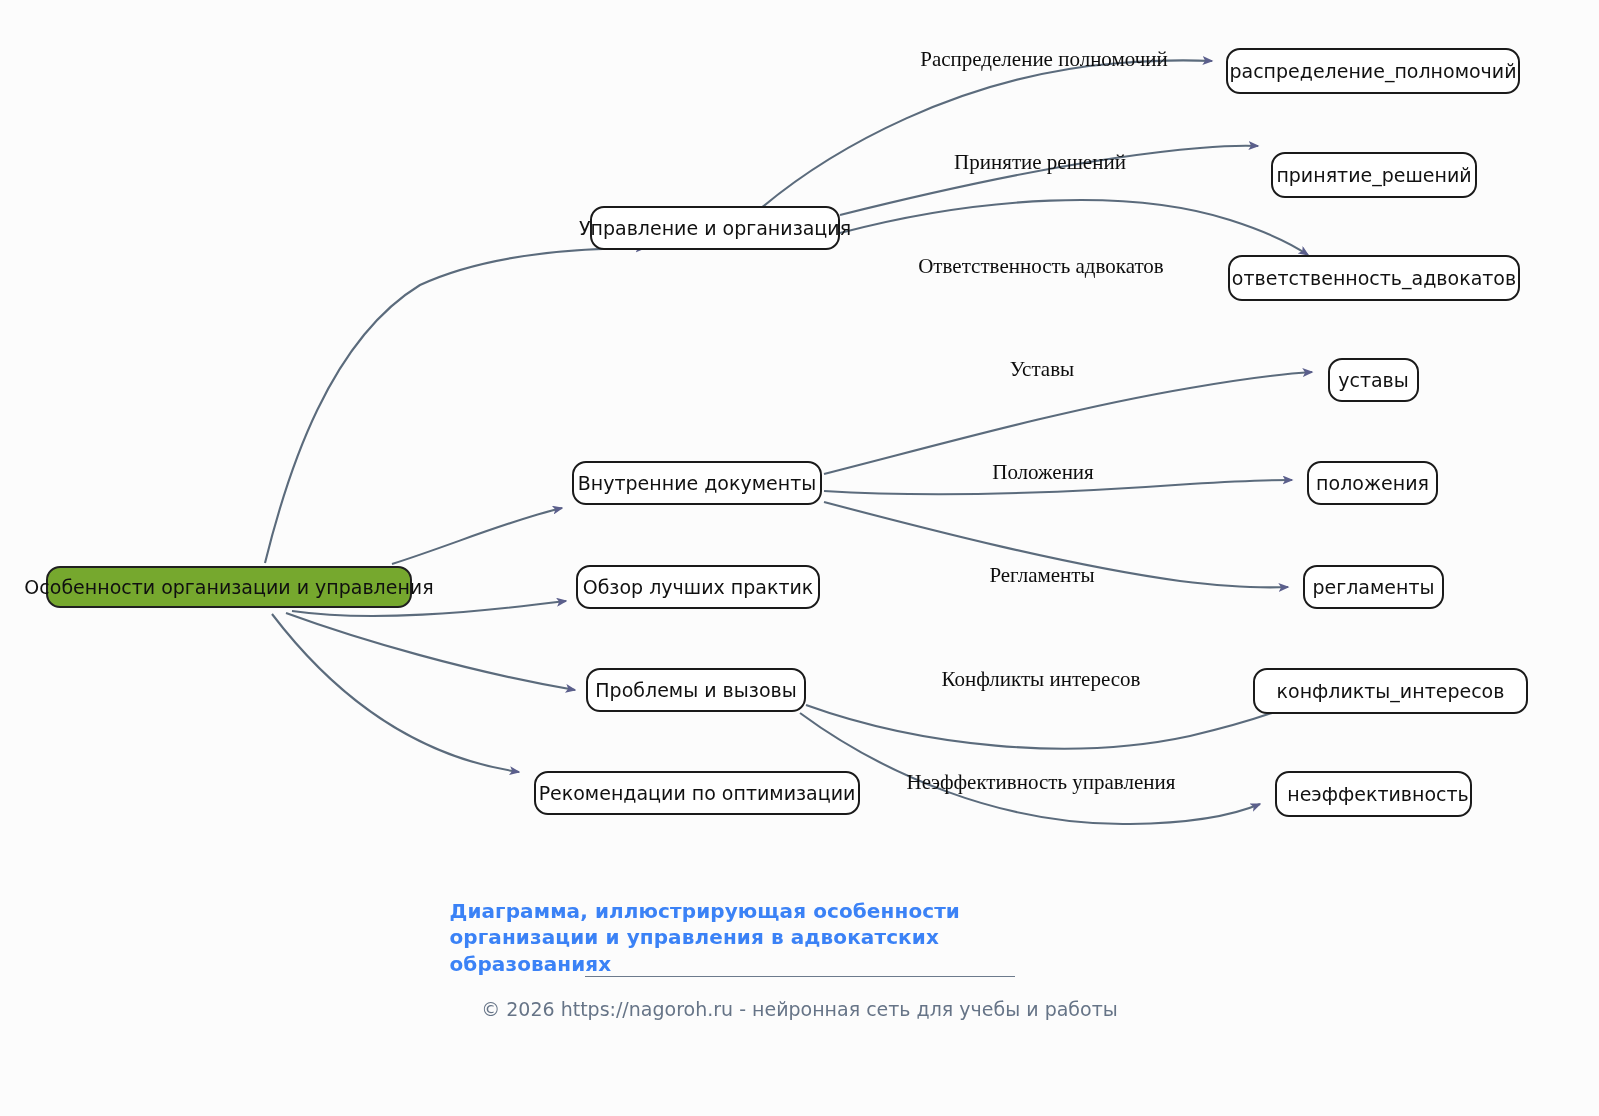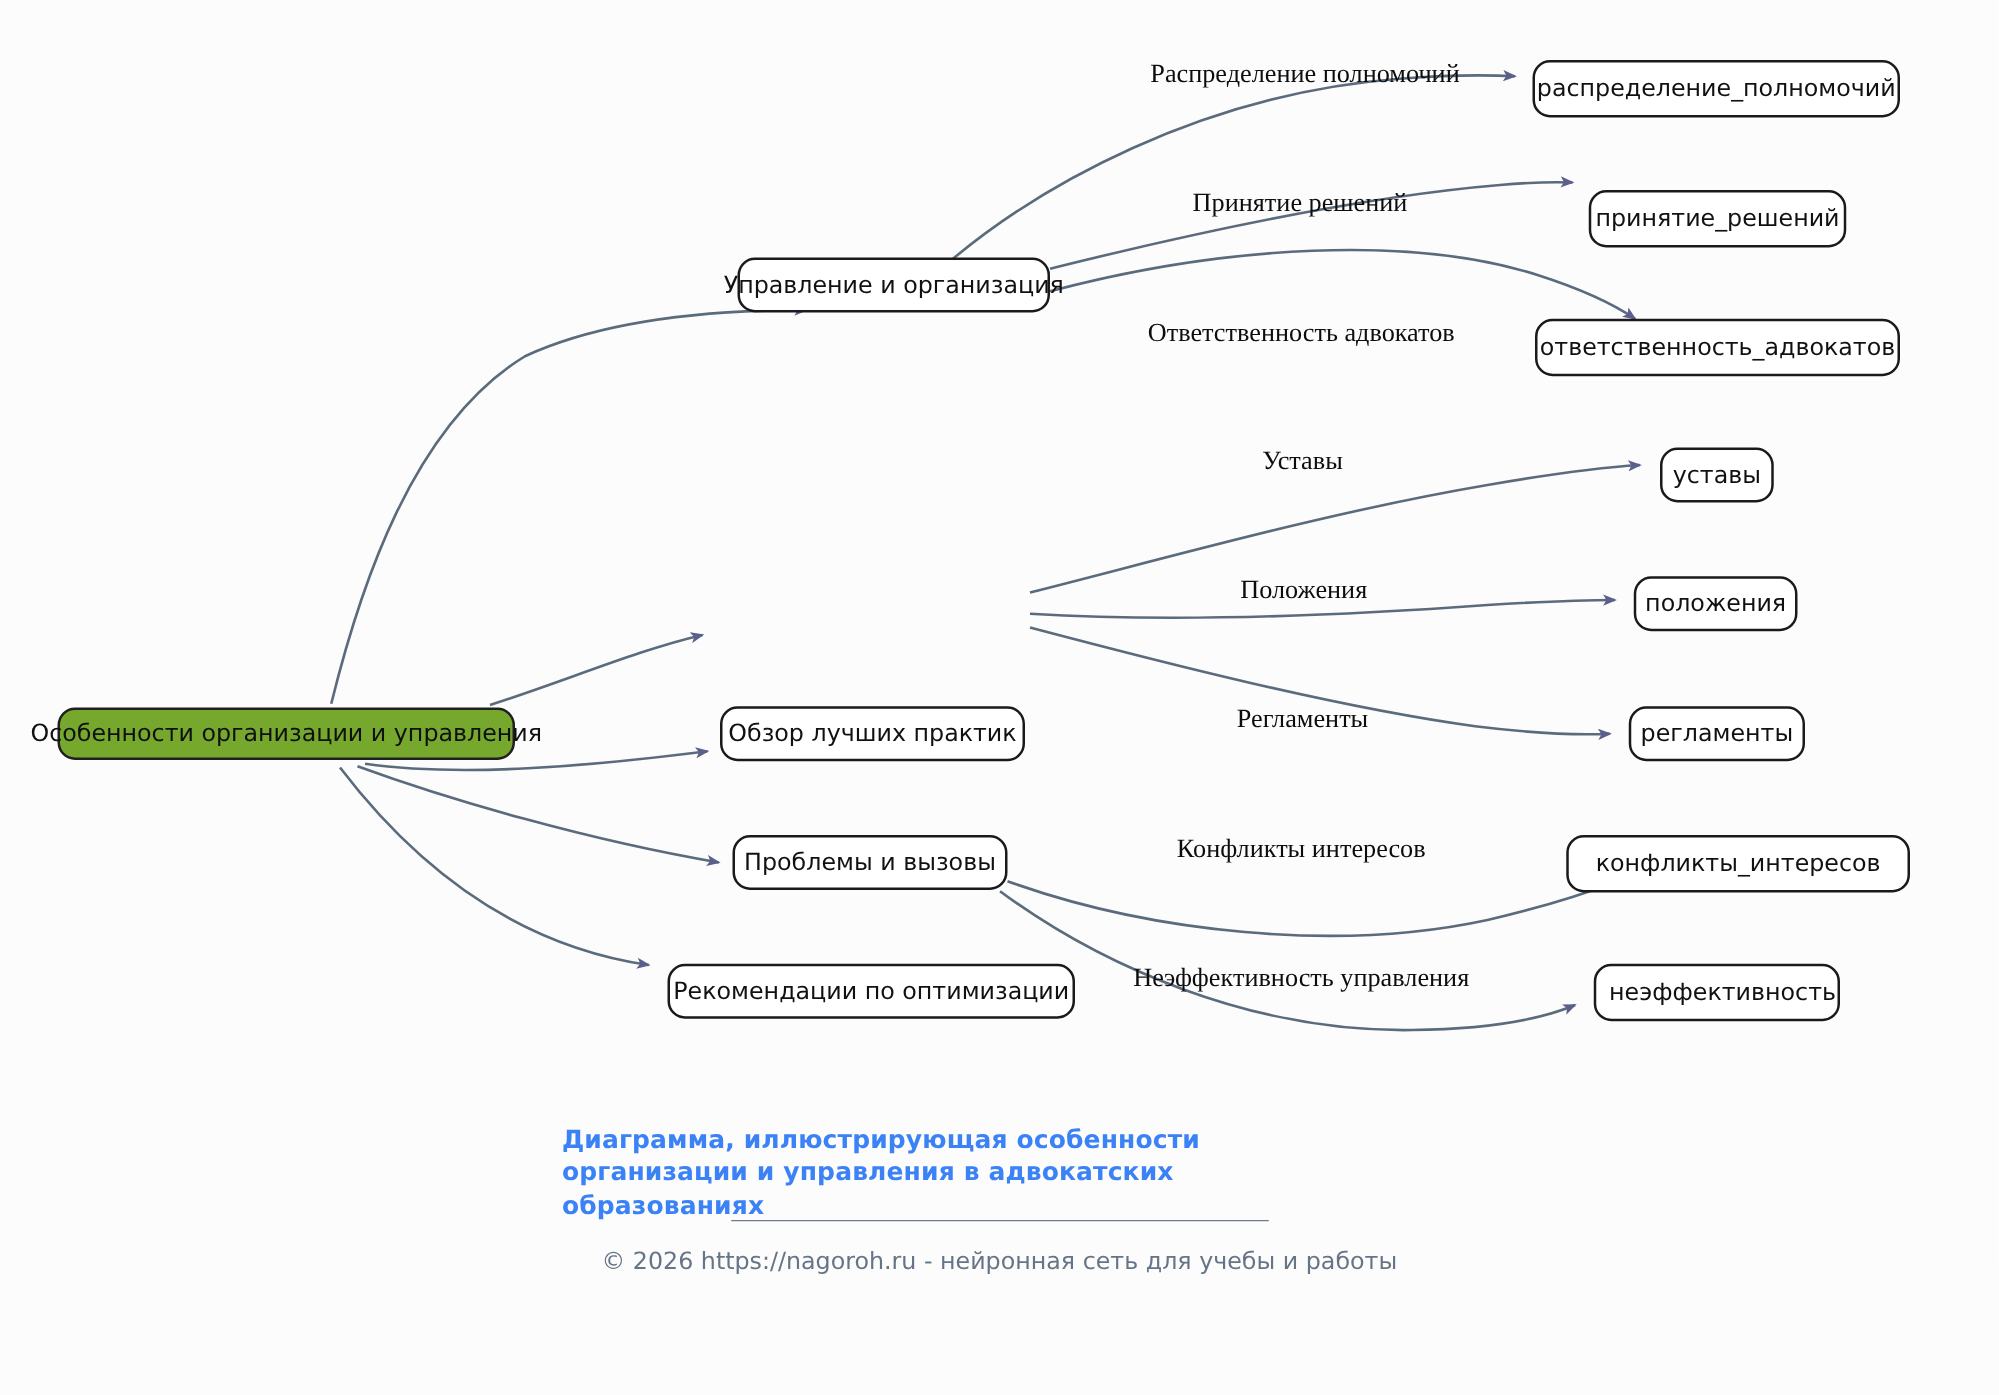--- a/index.html
+++ b/index.html
@@ -128,20 +128,23 @@
     </g>
   </svg>
 
   <div class="node root" style="left:46px; top:566px; width:366px; height:42px;">
     <span>Особенности организации и управления</span>
   </div>
 
   <div class="node" style="left:556px; top:206px; width:250px; height:44px;margin-left:34px;">
     <span>Управление и организация</span>
   </div>
+  <div class="node" style="left:572px; top:461px; width:250px; height:44px;">
+    <span>Внутренние документы</span>
+  </div>
   <div class="node" style="left:576px; top:565px; width:244px; height:44px;">
     <span>Обзор лучших практик</span>
   </div>
   <div class="node" style="left:586px; top:668px; width:220px; height:44px;">
     <span>Проблемы и вызовы</span>
   </div>
   <div class="node" style="left:534px; top:771px; width:326px; height:44px;">
     <span>Рекомендации по оптимизации</span>
   </div>
 

